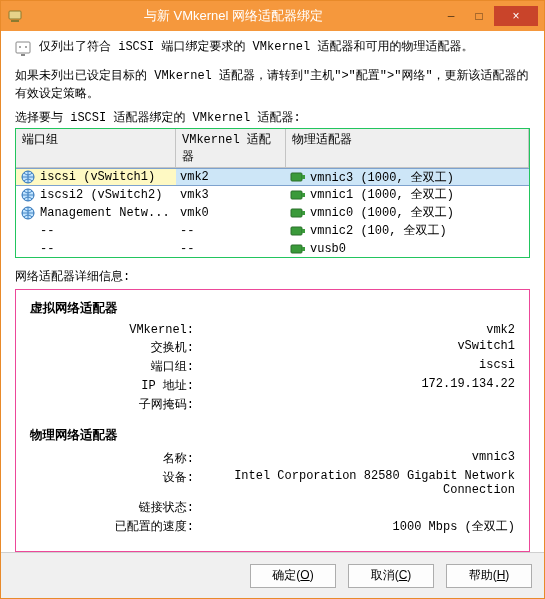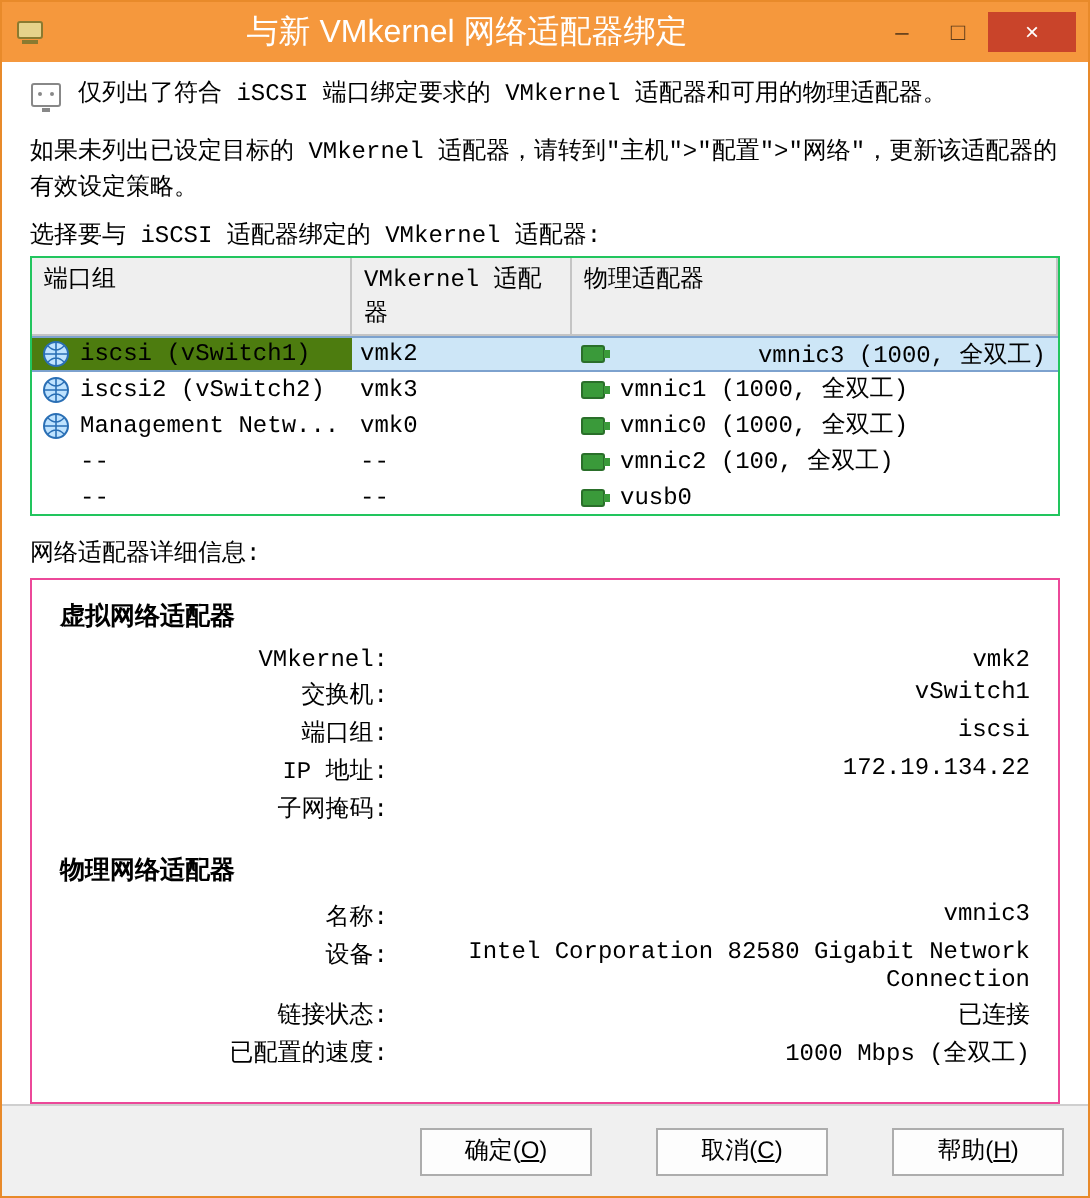--- a/index.html
+++ b/index.html
@@ -24,21 +24,21 @@
     display: flex;
     align-items: center;
     padding: 0 6px;
     color: #fff;
     position: relative;
   }
   .titlebar-icon {
     width: 16px; height: 16px; margin-right: 8px;
     display: inline-flex; align-items: center; justify-content: center;
   }
-  .titlebar-title { flex: 1; text-align: center; font-size: 16px; }
+  .titlebar-title { flex: 1; text-align: center; font-size: 13px; }
   .winbtns { display: flex; }
   .winbtn {
     width: 26px; height: 20px;
     display: flex; align-items: center; justify-content: center;
     margin-left: 2px; color: #5a3a1a;
   }
   .winbtn.close { background: #c9442a; color: #fff; width: 44px; }
   .content {
     flex: 1;
     padding: 8px 14px 0 14px;
@@ -96,21 +96,20 @@
   .group-head.second { margin-top: 14px; }
   .kv { display: grid; grid-template-columns: 150px 1fr; margin: 2px 0 2px 14px; text-align: right; }
   .kv .k { }
   .kv .v { }
   .buttons {
     height: 46px;
     border-top: 1px solid #cfcfcf;
     background: #f0f0f0;
     display: flex; align-items: center; justify-content: flex-end;
     padding: 0 12px;
-    gap: 20px;
   }
   .btn {
     min-width: 86px; height: 24px;
     margin-left: 12px;
     border: 1px solid #adadad;
     background: #fdfdfd;
     font-size: 12px;
     font-family: inherit;
     padding: 0 10px;
   }
@@ -159,31 +158,31 @@
     <div class="instruction">如果未列出已设定目标的 VMkernel 适配器，请转到"主机"&gt;"配置"&gt;"网络"，更新该适配器的有效设定策略。</div>
 
     <div class="label-above-table">选择要与 iSCSI 适配器绑定的 VMkernel 适配器:</div>
 
     <div class="table-wrap">
       <div class="grid">
         <div class="th">端口组</div>
         <div class="th">VMkernel 适配器</div>
         <div class="th">物理适配器</div>
 
-      <div class="row-sel" style="display: contents;"><div class="td" style="background: #4d7c0f; border-top: 1px solid rgb(125, 162, 206); border-bottom: 1px solid rgb(125, 162, 206);">
+      <div class="row-sel" style="display: contents;"><div class="td" style="background: #fef9c3; border-top: 1px solid rgb(125, 162, 206); border-bottom: 1px solid rgb(125, 162, 206);">
               <span class="cell-icon">
                 <svg width="14" height="14" viewBox="0 0 14 14">
                   <circle cx="7" cy="7" r="6" fill="#bfe3ff" stroke="#2a6fb5"></circle>
                   <path d="M1 7 h12 M7 1 v12 M3 3 Q7 7 11 3 M3 11 Q7 7 11 11" stroke="#2a6fb5" fill="none" stroke-width="0.8"></path>
                 </svg>
               </span>
               <span>iscsi (vSwitch1)</span>
             </div><div class="td" style="background: rgb(205, 230, 247); border-top: 1px solid rgb(125, 162, 206); border-bottom: 1px solid rgb(125, 162, 206);">
               <span>vmk2</span>
-            </div><div class="td" style="background: rgb(205, 230, 247); border-top: 1px solid rgb(125, 162, 206); border-bottom: 1px solid rgb(125, 162, 206); justify-content: space-between;">
+            </div><div class="td" style="background: rgb(205, 230, 247); border-top: 1px solid rgb(125, 162, 206); border-bottom: 1px solid rgb(125, 162, 206);">
               <span class="cell-icon nic-icon">
                 <svg width="16" height="12" viewBox="0 0 16 12">
                   <rect x="1" y="2" width="11" height="8" rx="1" fill="#4aa84a" stroke="#2a6f2a"></rect>
                   <rect x="12" y="4" width="3" height="4" fill="#c9a050"></rect>
                 </svg>
               </span>
               <span>vmnic3 (1000, 全双工)</span>
             </div></div>
           <div style="display: contents;"><div class="td">
               <span class="cell-icon">
@@ -282,21 +281,20 @@
       <div class="kv">
           <div class="k">名称:</div>
           <div class="v">vmnic3</div>
         </div>
       <div class="kv">
           <div class="k">设备:</div>
           <div class="v">Intel Corporation 82580 Gigabit Network Connection</div>
         </div>
       <div class="kv">
           <div class="k">链接状态:</div>
-          <div class="v">已连接</div>
         </div>
       <div class="kv">
           <div class="k">已配置的速度:</div>
           <div class="v">1000 Mbps (全双工)</div>
         </div>
     </div>
 
   </div>
 
   <div class="buttons">

